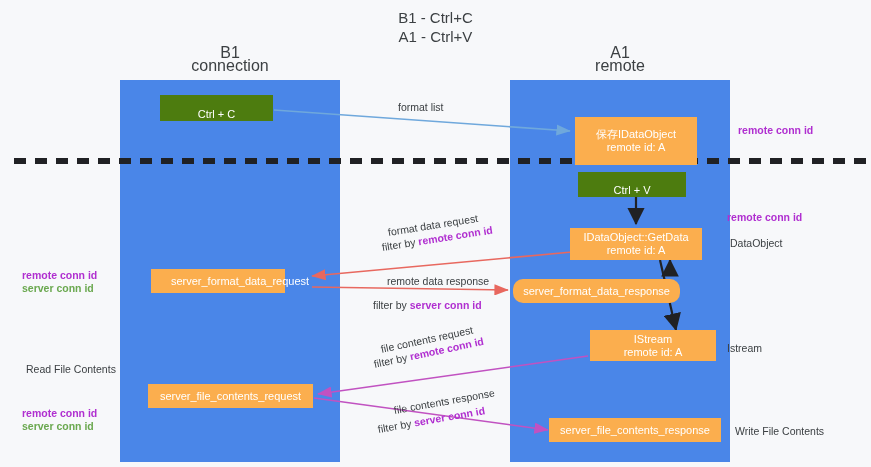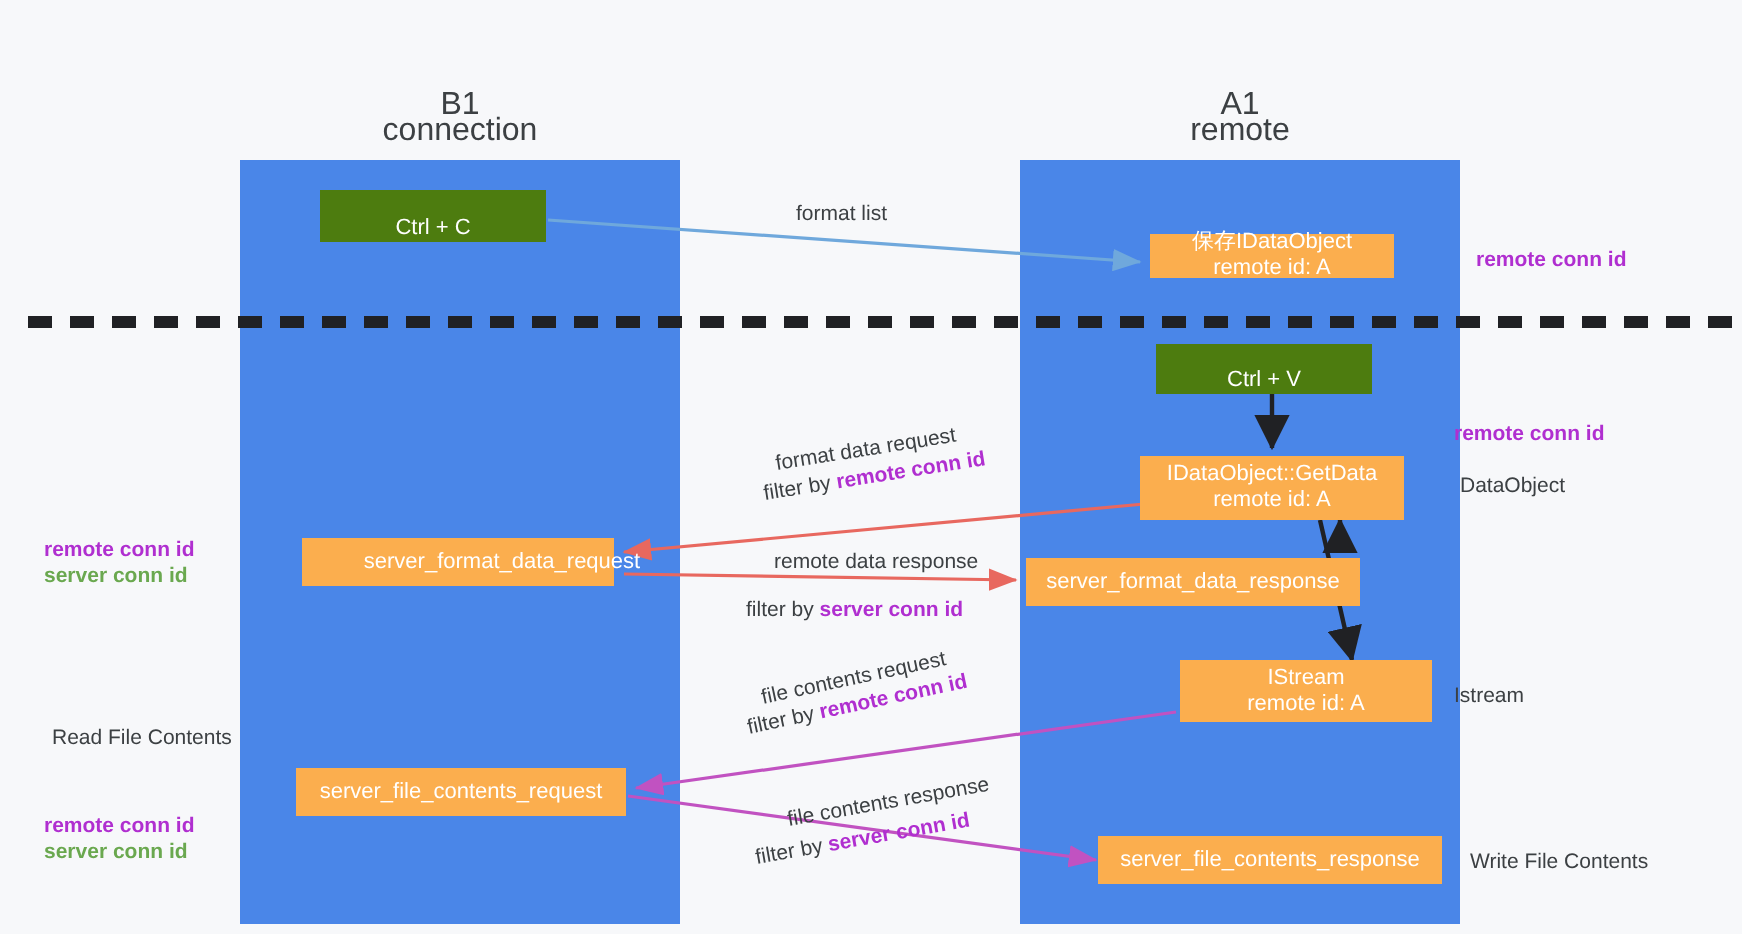--- a/index.html
+++ b/index.html
@@ -38,20 +38,22 @@
 
   .rot-a{transform:rotate(-9deg);transform-origin:left center;}
   .rot-b{transform:rotate(-12deg);transform-origin:left center;}
   .rot-c{transform:rotate(-10deg);transform-origin:left center;}
 </style>
 </head>
 <body>
 
 <div id="canvas">
 
+  <div class="title">B1 - Ctrl+C
+A1 - Ctrl+V</div>
 
   <div class="lane" style="left:120px;top:80px;width:220px;height:382px;"></div>
   <div class="lane" style="left:510px;top:80px;width:220px;height:382px;"></div>
 
   <div class="lane-head" style="left:120px;top:46px;width:220px;">
     <div>B1</div>
     <div>connection</div>
   </div>
   <div class="lane-head" style="left:510px;top:46px;width:220px;">
     <div>A1</div>
@@ -94,35 +96,35 @@
   </svg>
 
   <div class="box green" style="left:160px;top:95px;width:113px;height:26px;">
     <span>Ctrl + C</span>
   </div>
 
   <div class="box green" style="left:578px;top:172px;width:108px;height:25px;">
     <span>Ctrl + V</span>
   </div>
 
-  <div class="box orange" style="left:575px;top:117px;width:122px;height:22px;">
+  <div class="box orange" style="left:575px;top:117px;width:122px;height:48px;">
     <span>保存IDataObject</span>
     <span>remote id: A</span>
   </div>
 
   <div class="box orange" style="left:570px;top:228px;width:132px;height:32px;">
     <span>IDataObject::GetData</span>
     <span>remote id: A</span>
   </div>
 
-  <div class="box orange" style="left:151px;top:269px;width:156px;height:24px;padding-left:44px;">
+  <div class="box orange" style="left:151px;top:269px;width:134px;height:24px;padding-left:44px;">
     <span>server_format_data_request</span>
   </div>
 
-  <div class="box orange" style="left:513px;top:279px;width:167px;height:24px;">
+  <div class="box orange" style="left:513px;top:279px;width:167px;height:24px;border-radius:10px;">
     <span>server_format_data_response</span>
   </div>
 
   <div class="box orange" style="left:590px;top:330px;width:126px;height:31px;">
     <span>IStream</span>
     <span>remote id: A</span>
   </div>
 
   <div class="box orange" style="left:148px;top:384px;width:165px;height:24px;align-items:center;">
     <span>server_file_contents_request</span>

